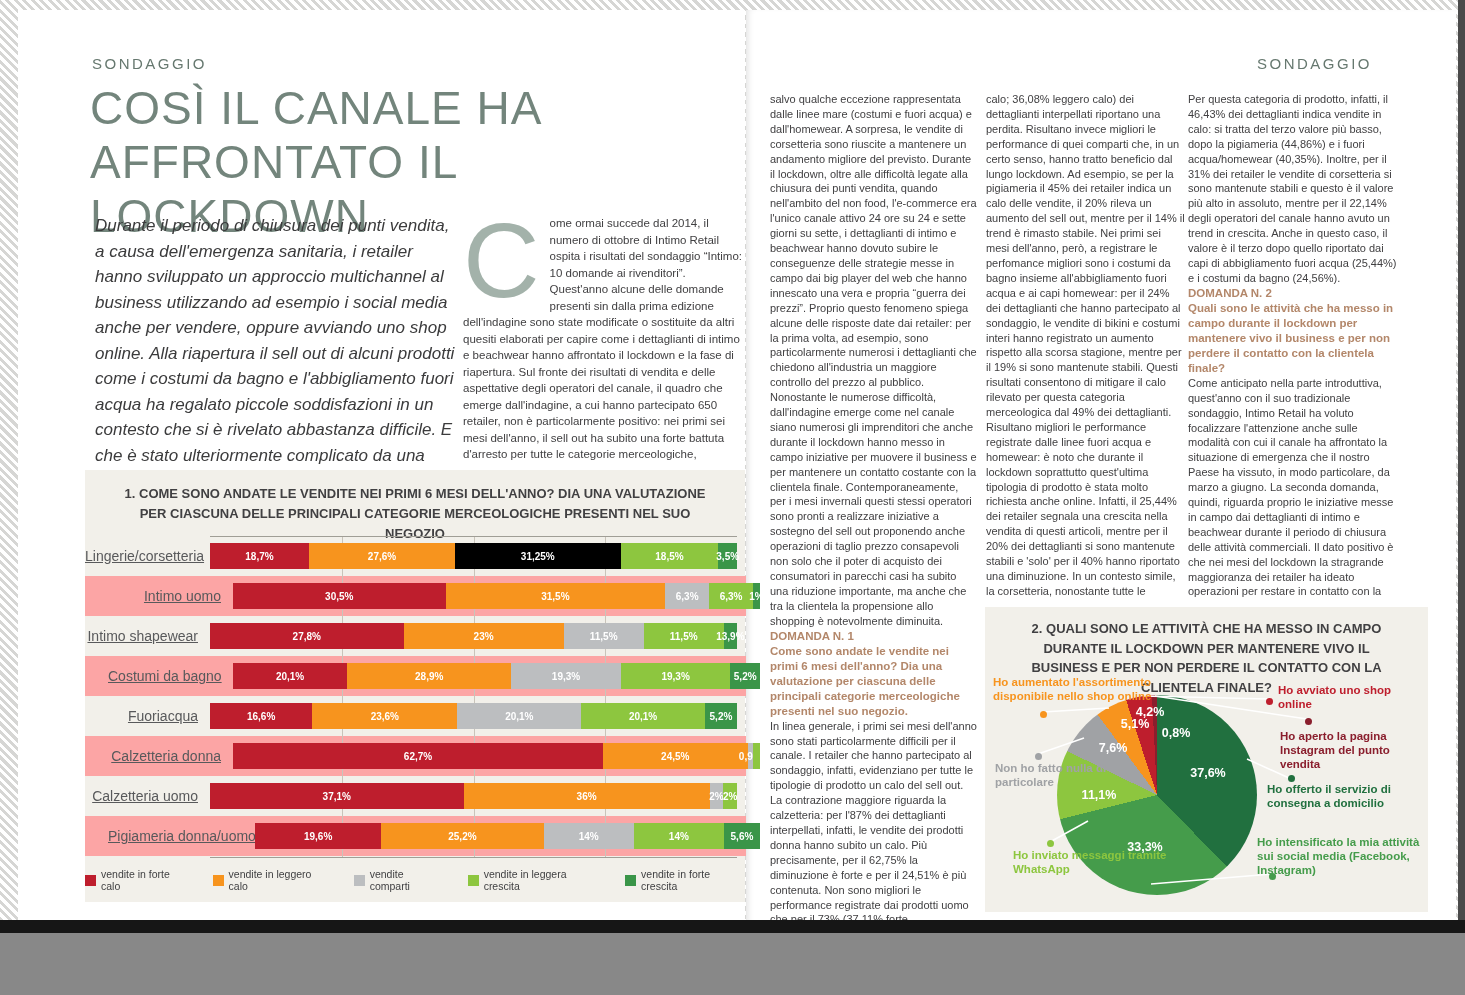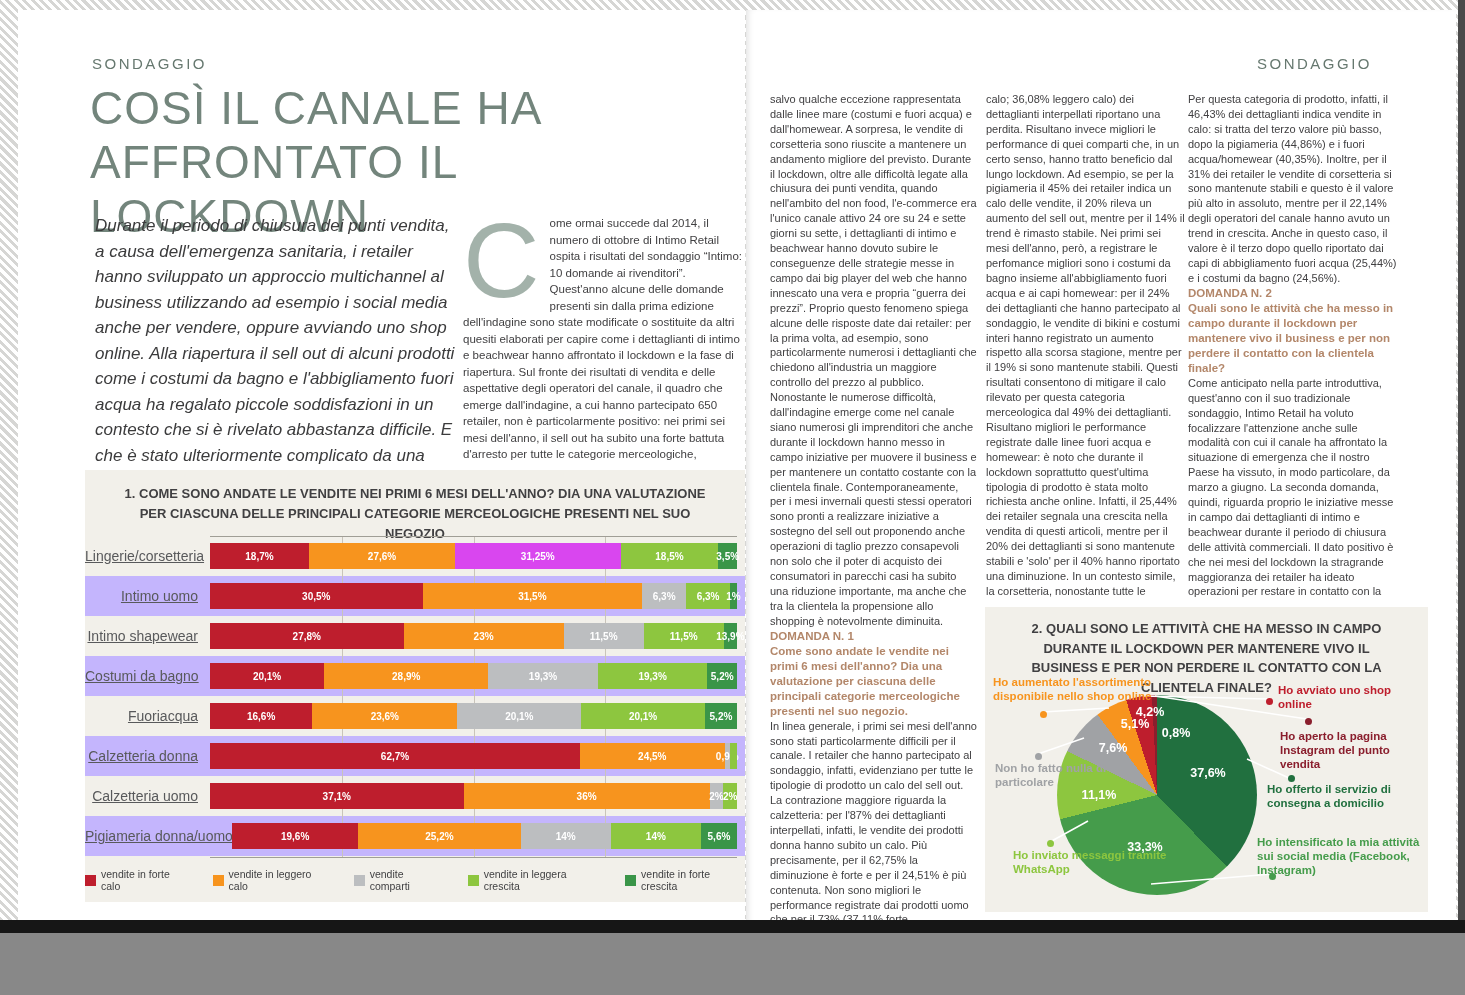--- a/index.html
+++ b/index.html
@@ -25,21 +25,21 @@
   
   .chart-box{position:absolute;left:67px;top:460px;width:660px;height:432px;background:#f2f0ea;}
   .chart-title{padding:14px 38px 0;text-align:center;font-weight:bold;
     font-size:13px;line-height:1.55;color:#414042;}
   .bar-rows{position:absolute;left:0;top:66px;width:660px;}
   .bar-grid{position:absolute;left:125px;top:66px;width:527px;height:320px;
     border-top:1px solid #a09e96;border-bottom:1px solid #a09e96;z-index:1;}
   .bar-grid i{position:absolute;top:0;bottom:0;width:1px;background:#c9c4ba;}
   .bar-grid i:nth-child(1){left:25%;} .bar-grid i:nth-child(2){left:50%;} .bar-grid i:nth-child(3){left:75%;}
   .bar-row{display:flex;height:40px;width:660px;align-items:center;}
-  .bar-row.alt{background:#c4b5fd;}
+  .bar-row.alt{background:#fca5a5;padding-left:23px;}
   .bar-label{width:113px;padding-right:12px;text-align:right;font-size:14px;
     color:#58595b;white-space:nowrap;flex:none;text-decoration:underline;}
   .bar-track{position:relative;z-index:2;display:flex;height:26px;width:527px;flex:none;}
   .seg{position:relative;height:100%;}
   .seg-label{position:absolute;left:50%;top:50%;transform:translate(-50%,-50%);
     font-size:10px;font-weight:bold;color:#fff;white-space:nowrap;}
   .legend{position:absolute;left:0;top:398px;width:660px;display:flex;
     justify-content:center;gap:24px;}
   .legend-item{display:flex;align-items:center;font-size:10.5px;color:#3f3f41;}
   .legend-swatch{width:11px;height:11px;margin-right:5px;flex:none;}
@@ -88,21 +88,21 @@
       <div class="bar-rows" id="bar-rows">
           <div class="bar-row">
             <div class="bar-label">Lingerie/corsetteria</div>
             <div class="bar-track">
               <div class="seg" style="width: 18.7845%; background: rgb(190, 30, 45);">
                 <span class="seg-label">18,7%</span>
               </div>
               <div class="seg" style="width: 27.7248%; background: rgb(247, 148, 30);">
                 <span class="seg-label">27,6%</span>
               </div>
-              <div class="seg" style="width: 31.3913%; background: #d946ef; text-align: center;">
+              <div class="seg" style="width: 31.3913%; background: #000000; text-align: center;">
                 <span class="seg-label">31,25%</span>
               </div>
               <div class="seg" style="width: 18.5836%; background: rgb(141, 198, 63);">
                 <span class="seg-label">18,5%</span>
               </div>
               <div class="seg" style="width: 3.51582%; background: rgb(58, 149, 72);">
                 <span class="seg-label">3,5%</span>
               </div>
             </div>
           </div>

